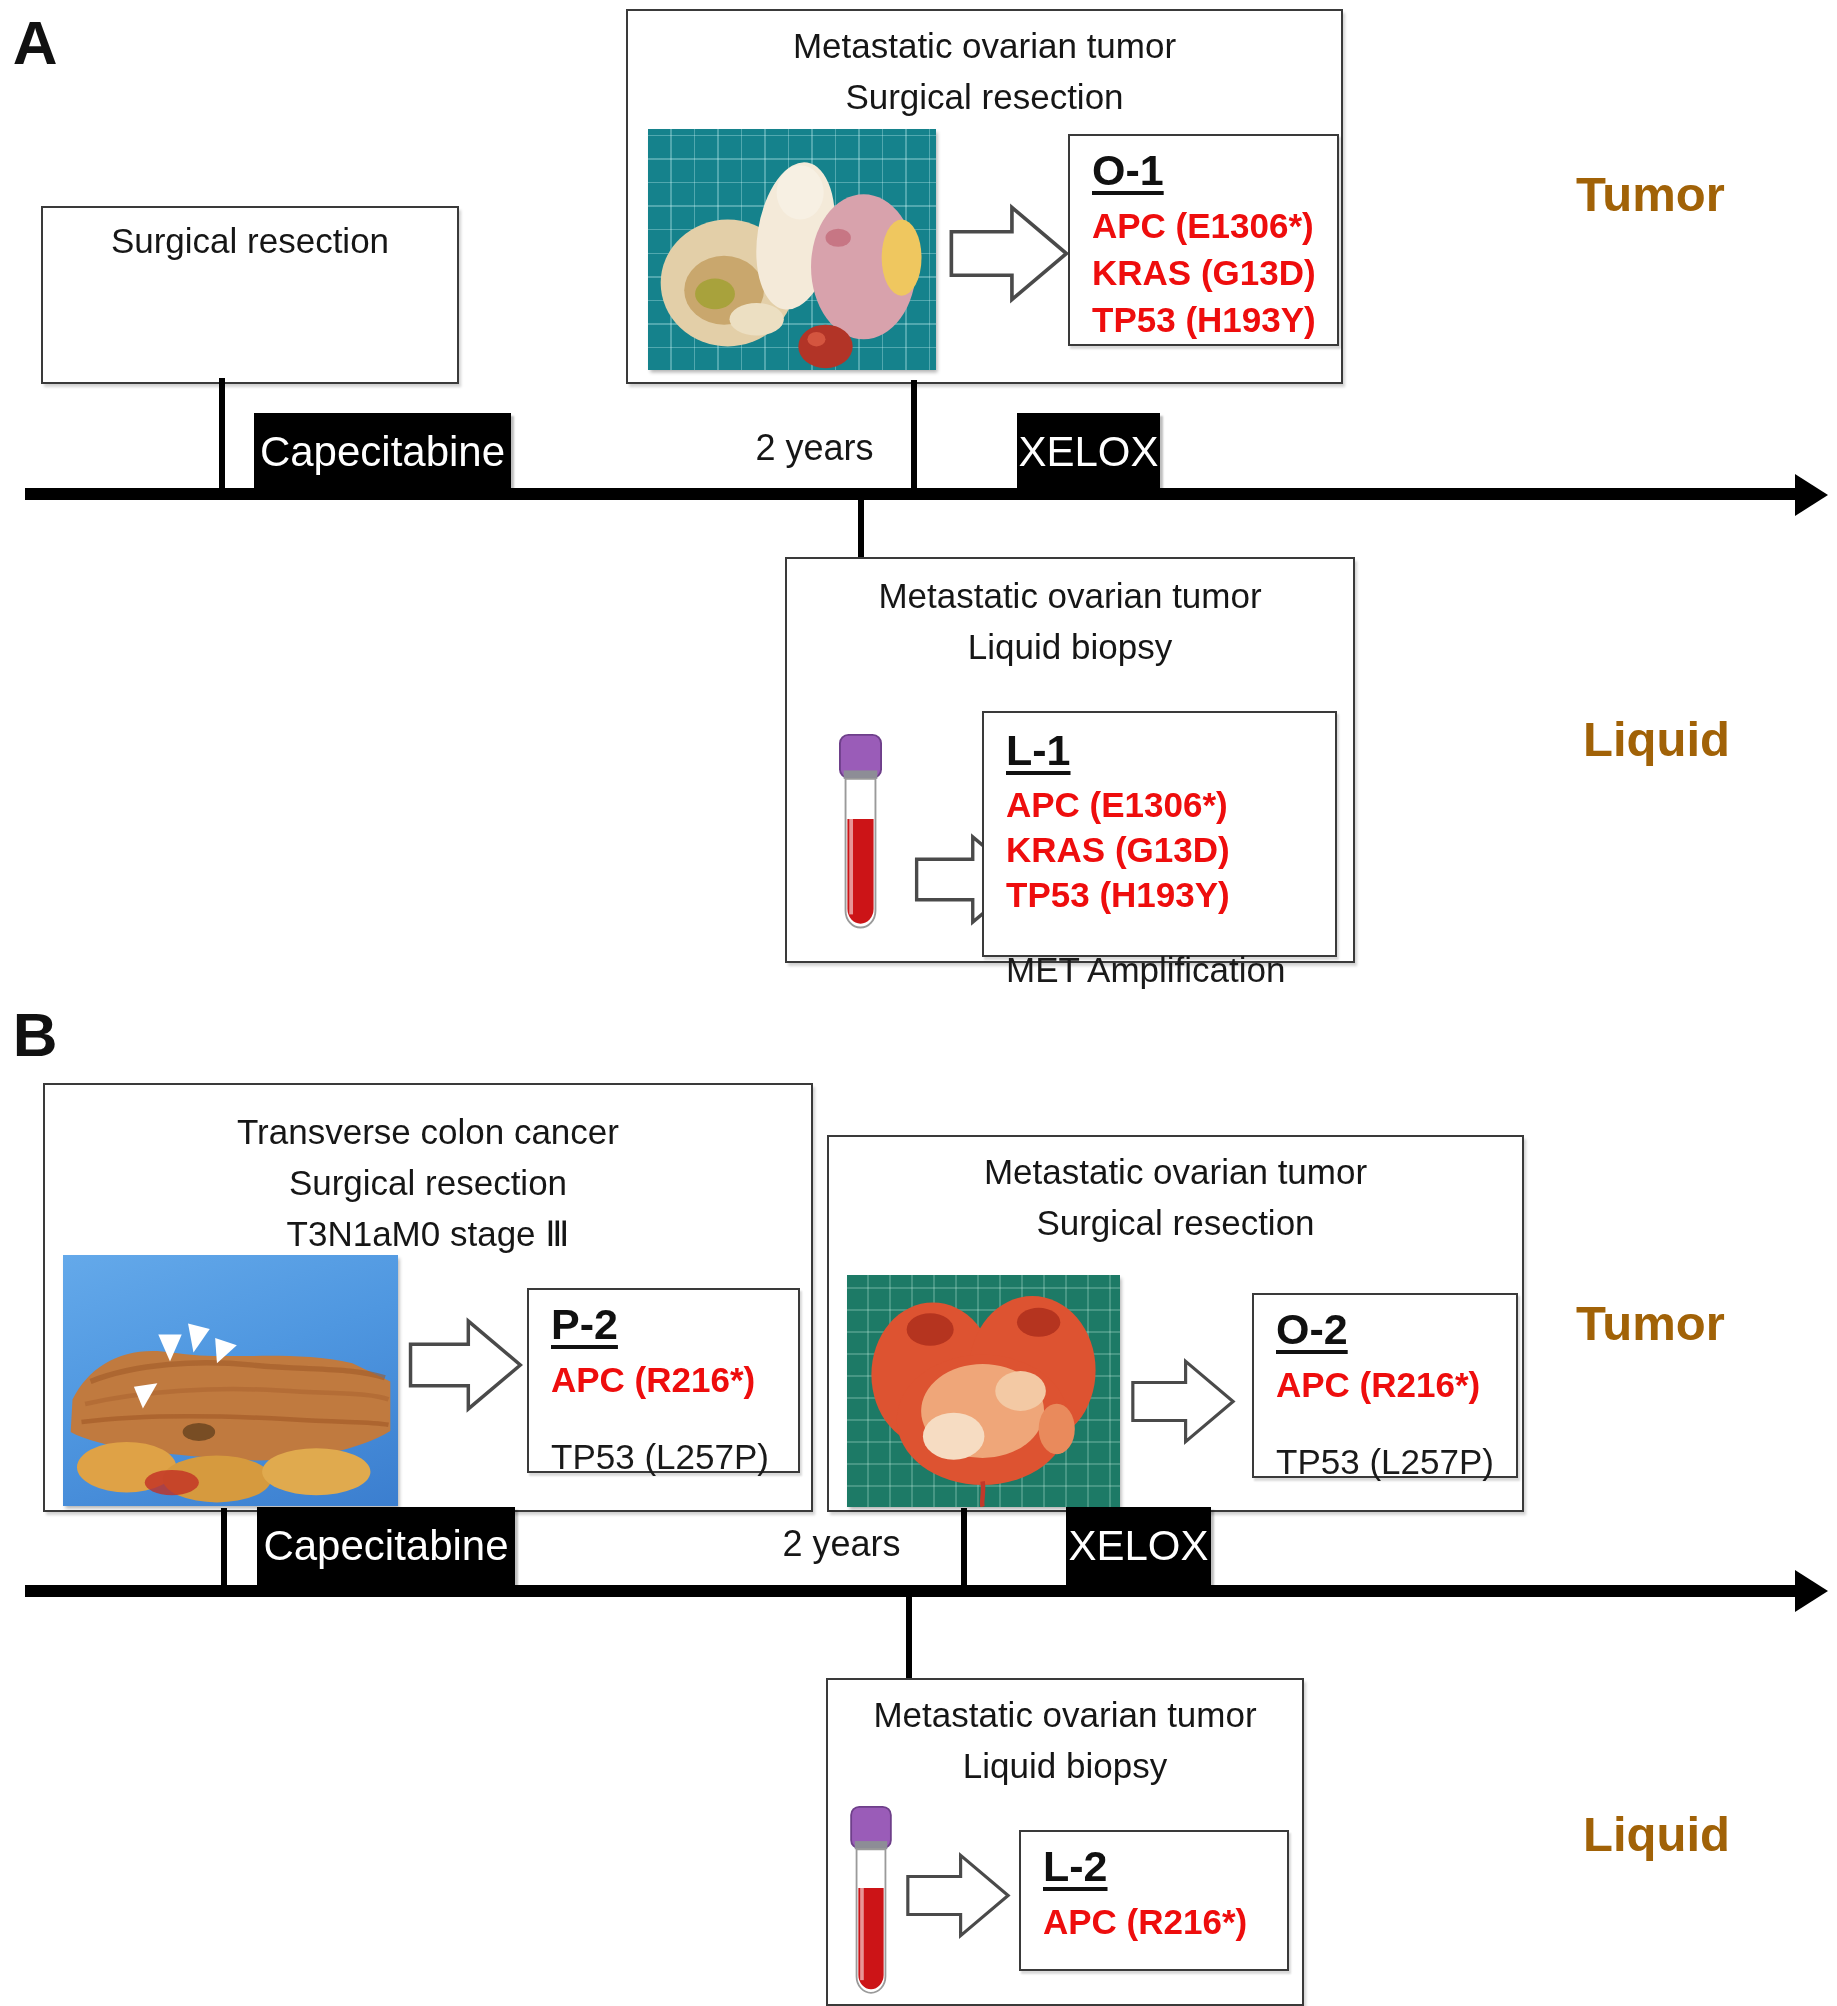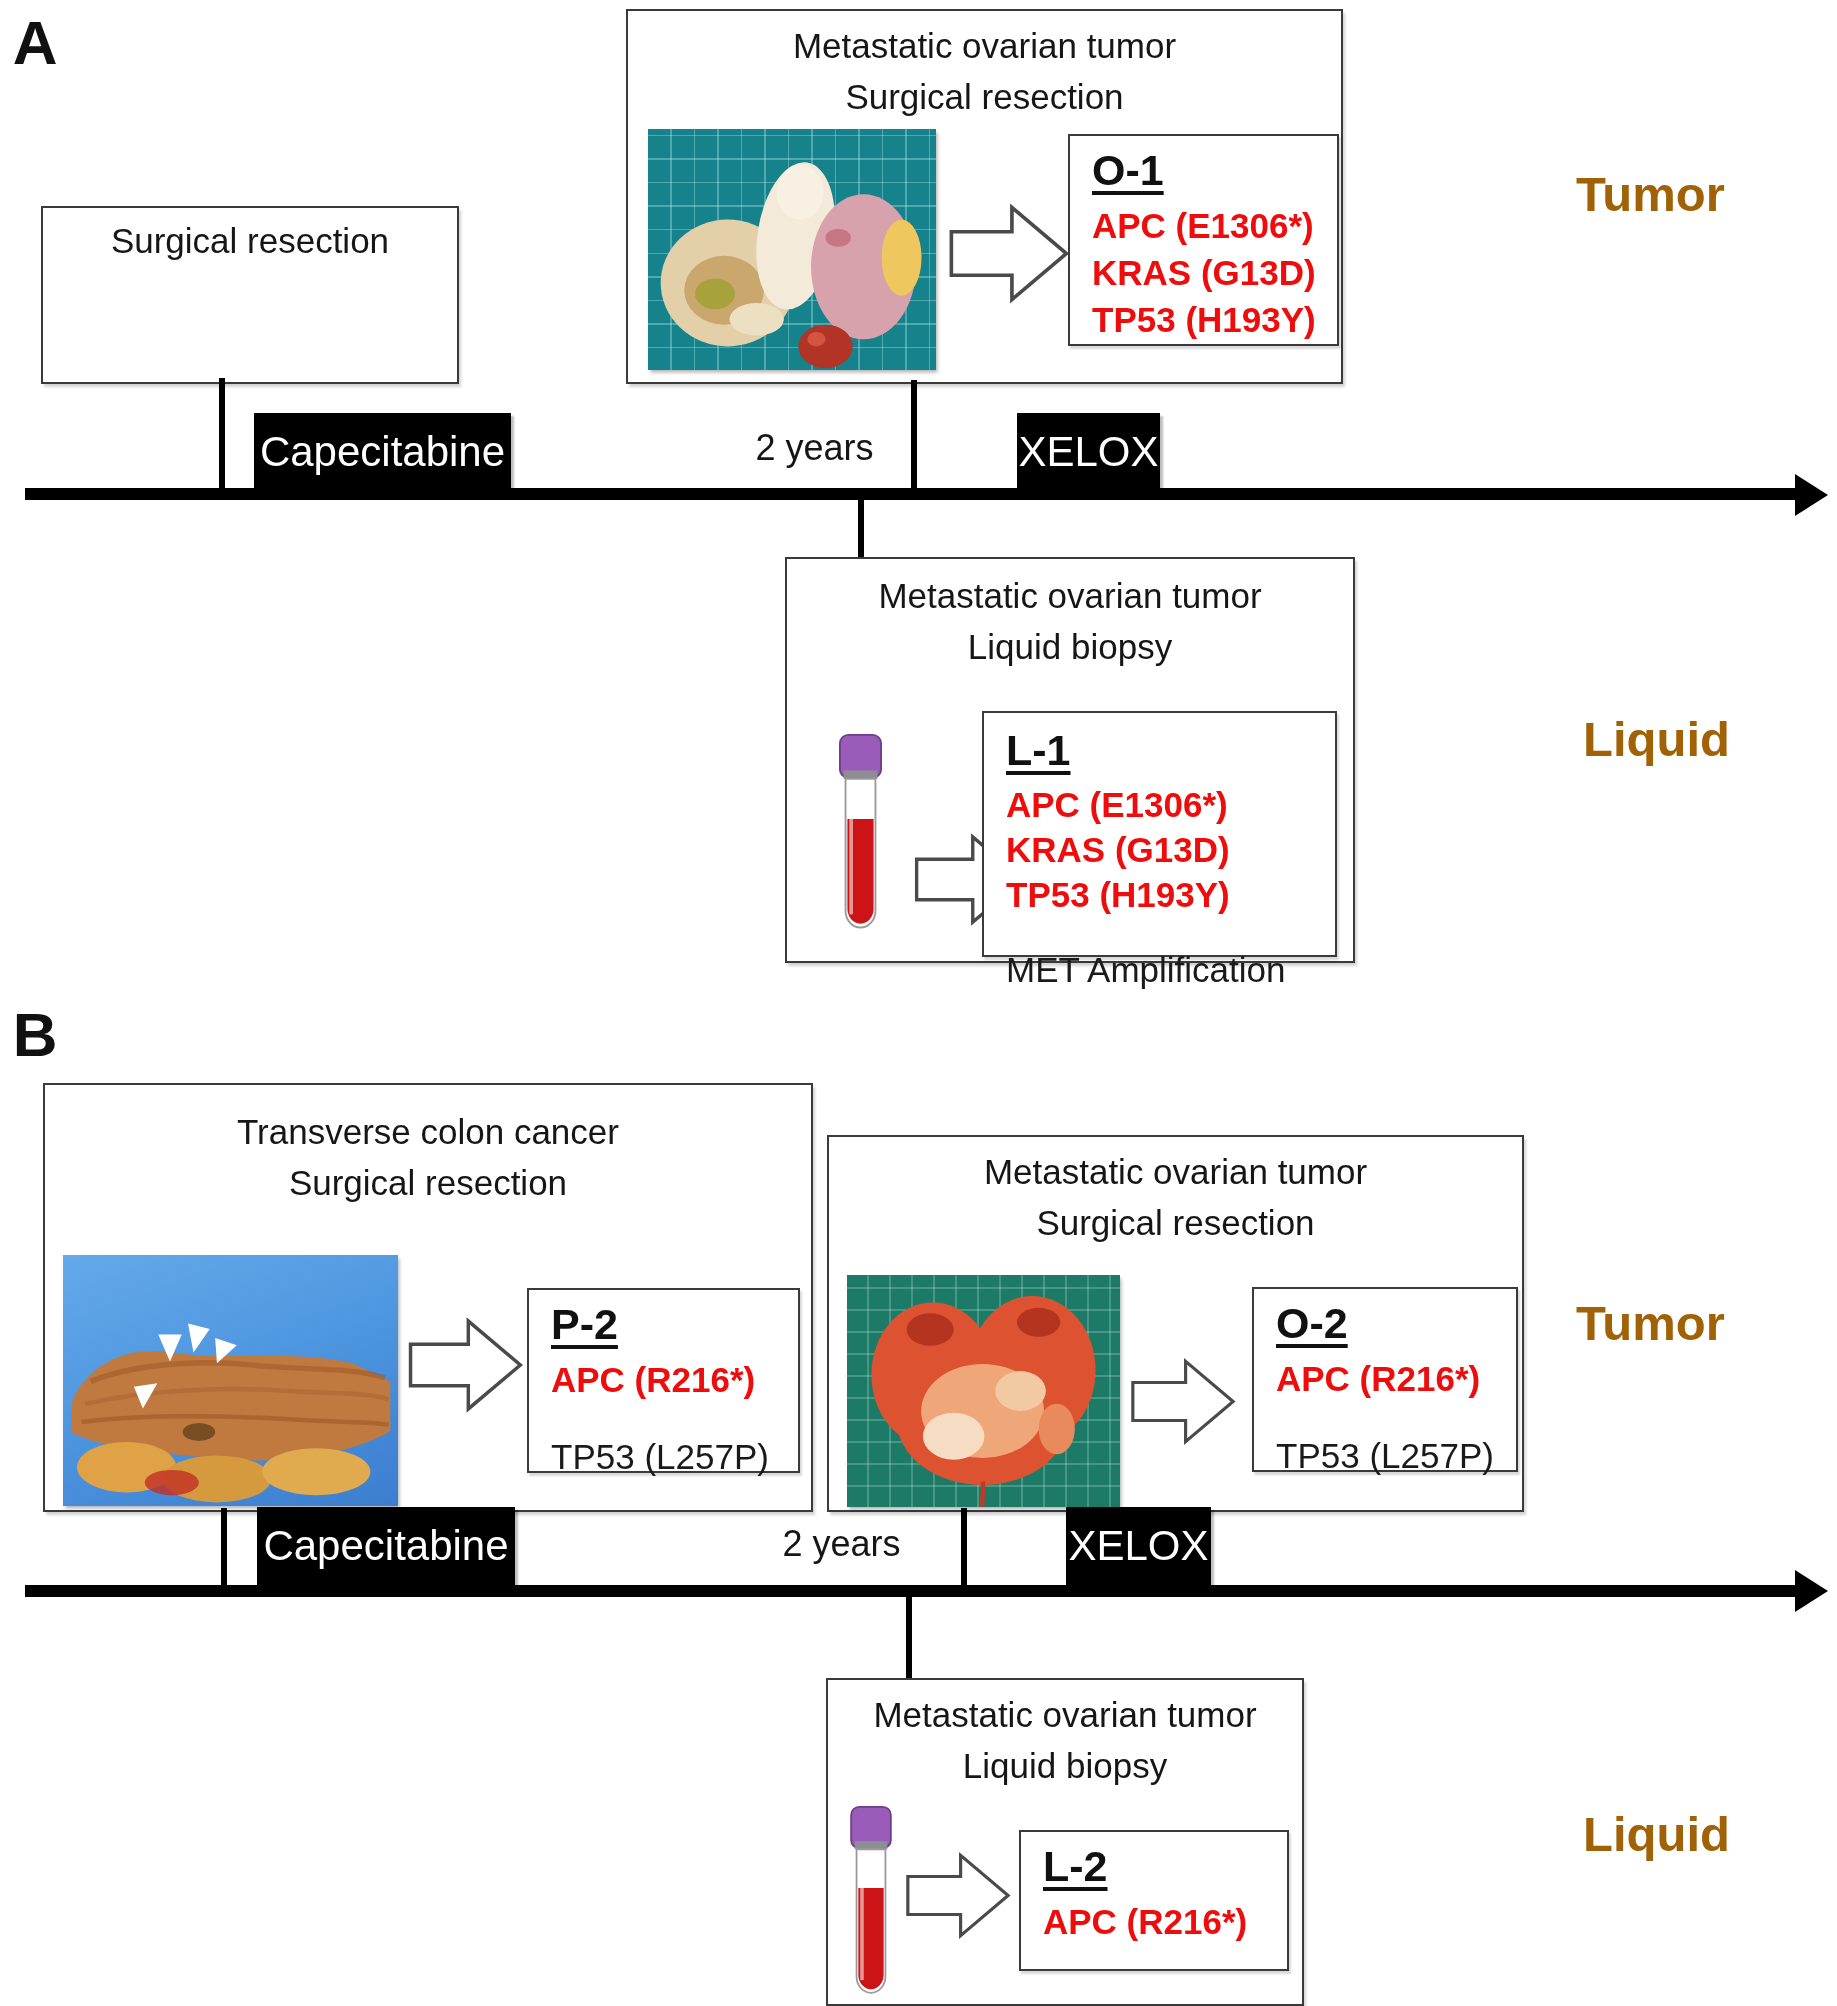--- a/index.html
+++ b/index.html
@@ -140,20 +140,21 @@
   </div>
 
   <div class="abs row-label" style="left:1583px;top:711px;">Liquid</div>
 
   <div class="abs panel-letter" style="left:12.7px;top:999px;">B</div>
 
   <div class="box" style="left:43px;top:1083px;width:766px;height:425px;">
     <div class="box-title" style="padding-top:21px;">
       <div>Transverse colon cancer</div>
       <div>Surgical resection</div>
+      <div>T3N1aM0 stage Ⅲ</div>
     </div>
     <div class="photo bg-blue" style="left:18px;top:170px;width:335px;height:251px;">
       <svg width="335" height="251" viewBox="0 0 370 278">
         <path d="M10,160 C30,120 70,100 120,108 C180,118 250,104 320,120 L362,140 L362,195
                  C320,220 250,232 180,226 C110,220 40,214 8,196 Z" fill="#c07a3f"></path>
         <path d="M30,140 C80,120 150,116 210,122 C270,128 320,124 356,136" stroke="#a05a28" stroke-width="6" fill="none" opacity="0.6"></path>
         <path d="M24,165 C90,150 170,146 240,150 C300,154 340,152 360,160" stroke="#aa6230" stroke-width="5" fill="none" opacity="0.55"></path>
         <path d="M20,185 C90,176 180,178 250,182 C310,186 340,184 360,188" stroke="#99501f" stroke-width="5" fill="none" opacity="0.5"></path>
         <ellipse cx="70" cy="235" rx="55" ry="28" fill="#dfa246"></ellipse>
         <ellipse cx="170" cy="248" rx="60" ry="26" fill="#d69a3e"></ellipse>
@@ -195,21 +196,21 @@
         <ellipse cx="212" cy="52" rx="24" ry="16" fill="#b5341f"></ellipse>
         <ellipse cx="232" cy="170" rx="20" ry="28" fill="#e98a5c"></ellipse>
         <path d="M150,228 C152,242 148,250 150,256" stroke="#c0392b" stroke-width="5" fill="none"></path>
       </svg>
     </div>
     <div class="flow-arrow" style="left:300px;top:217px;">
       <svg width="109" height="95" viewBox="0 0 100 90">
         <polygon points="2,27 52,27 52,7 97,45 52,83 52,63 2,63" fill="#ffffff" stroke="#4a4a4a" stroke-width="3"></polygon>
       </svg>
     </div>
-    <div class="sample-box" style="left:423px;top:150px;width:266px;height:185px;">
+    <div class="sample-box" style="left:423px;top:156px;width:266px;height:185px;">
       <span class="sample-id">O-2</span>
       <div class="mut red">APC (R216*)</div>
       <div class="mut black">TP53 (L257P)</div>
     </div>
   </div>
 
   <div class="abs row-label" style="left:1576px;top:1295px;">Tumor</div>
 
   <div class="tick" style="left:221px;top:1508px;height:77px;"></div>
   <div class="tick" style="left:961px;top:1508px;height:77px;"></div>

